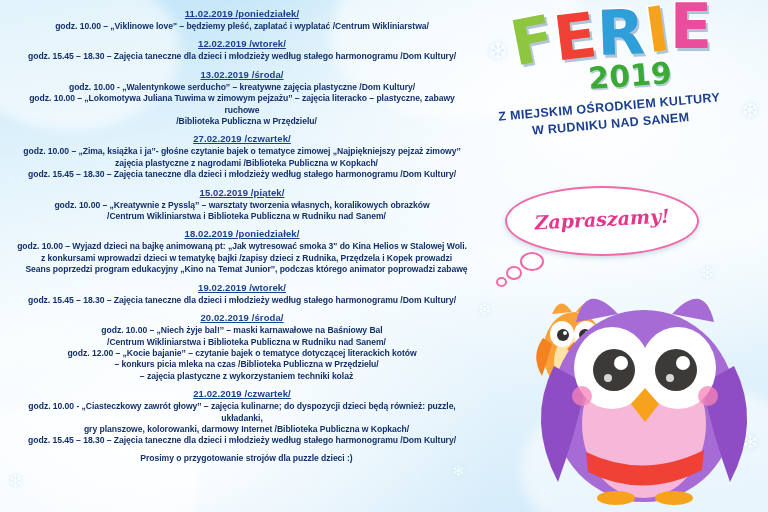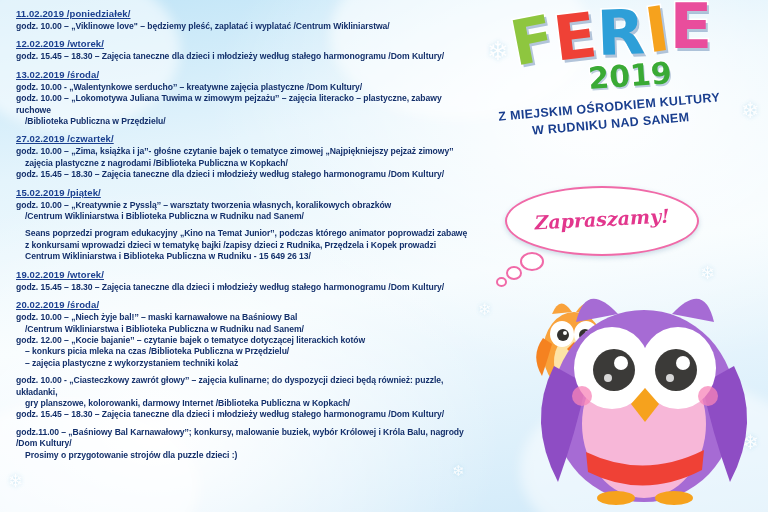--- a/index.html
+++ b/index.html
@@ -39,21 +39,21 @@
     pointer-events: none;
     user-select: none;
   }
   
   #schedule {
     position: absolute;
     left: 16px;
     top: 8px;
     width: 452px;
   }
-  .entry { margin-bottom: 6px; }
+  .entry { margin-bottom: 6px; text-align: center; }
   .date {
     font-size: 9.5px;
     font-weight: bold;
     color: #1a3f8f;
     text-decoration: underline;
     letter-spacing: 0.1px;
     margin-bottom: 2px;
   }
   .line {
     font-size: 8.6px;
@@ -210,43 +210,44 @@
         <div class="line">godz. 10.00 – „Zima, książka i jaˮ- głośne czytanie bajek o tematyce zimowej „Najpiękniejszy pejzaż zimowyˮ</div>
         <div class="line sub">zajęcia plastyczne z nagrodami /Biblioteka Publiczna w Kopkach/</div>
         <div class="line">godz. 15.45 – 18.30 – Zajęcia taneczne dla dzieci i młodzieży według stałego harmonogramu /Dom Kultury/</div>
       </div>
       <div class="entry">
         <div class="date">15.02.2019 /piątek/</div>
         <div class="line">godz. 10.00 – „Kreatywnie z Pyssląˮ – warsztaty tworzenia własnych, koralikowych obrazków</div>
         <div class="line sub">/Centrum Wikliniarstwa i Biblioteka Publiczna w Rudniku nad Sanem/</div>
       </div>
       <div class="entry">
+        <div class="date">18.02.2019 /poniedziałek/</div>
+        <div class="line">godz. 10.00 – Wyjazd dzieci na bajkę animowaną pt: „Jak wytresować smoka 3" do Kina Helios w Stalowej Woli.</div>
+        <div class="line sub">z konkursami wprowadzi dzieci w tematykę bajki /zapisy dzieci z Rudnika, Przędzela i Kopek prowadzi</div>
         <div class="line sub">Seans poprzedzi program edukacyjny „Kino na Temat Juniorˮ, podczas którego animator poprowadzi zabawę</div>
-        <div class="line sub">z konkursami wprowadzi dzieci w tematykę bajki /zapisy dzieci z Rudnika, Przędzela i Kopek prowadzi</div>
-        <div class="line sub">Centrum Wikliniarstwa  i Biblioteka Publiczna w Rudniku - 15 649 26 13/</div>
       </div>
       <div class="entry">
         <div class="date">19.02.2019 /wtorek/</div>
         <div class="line">godz. 15.45 – 18.30 – Zajęcia taneczne dla dzieci i młodzieży według stałego harmonogramu /Dom Kultury/</div>
       </div>
       <div class="entry">
         <div class="date">20.02.2019 /środa/</div>
         <div class="line">godz. 10.00 – „Niech żyje bal!ˮ – maski karnawałowe na Baśniowy Bal</div>
         <div class="line sub">/Centrum Wikliniarstwa i Biblioteka Publiczna w Rudniku nad Sanem/</div>
         <div class="line">godz. 12.00 – „Kocie bajanieˮ – czytanie bajek o tematyce dotyczącej literackich kotów</div>
         <div class="line sub">– konkurs picia mleka na czas /Biblioteka Publiczna w Przędzielu/</div>
         <div class="line sub">– zajęcia plastyczne z wykorzystaniem techniki kolaż</div>
       </div>
       <div class="entry">
+        <div class="date">21.02.2019 /czwartek/</div>
         <div class="line">godz. 10.00 - „Ciasteczkowy zawrót głowyˮ – zajęcia kulinarne; do dyspozycji dzieci będą również: puzzle, układanki,</div>
         <div class="line sub">gry planszowe, kolorowanki, darmowy Internet /Biblioteka Publiczna w  Kopkach/</div>
         <div class="line">godz. 15.45 – 18.30 – Zajęcia taneczne dla dzieci i młodzieży według stałego harmonogramu /Dom Kultury/</div>
       </div>
       <div class="entry">
-        <div class="line">godz.11.00 – „Baśniowy Bal Karnawałowyˮ; konkursy, malowanie buziek, wybór Królowej i Króla Balu, nagrody /Dom Kultury/</div>
         <div class="line sub">Prosimy o przygotowanie strojów dla puzzle dzieci :)</div>
       </div>
     </div>
 
   <div class="owl" id="owl-small">
     <svg width="92" height="120" viewBox="0 0 92 120">
       <ellipse cx="46" cy="74" rx="31" ry="40" fill="#f9a23b"></ellipse>
       <ellipse cx="46" cy="84" rx="20" ry="28" fill="#fde3a7"></ellipse>
       <path d="M15 60 Q2 78 14 98 Q20 80 24 66 Z" fill="#f58220"></path>
       <path d="M77 60 Q90 78 78 98 Q72 80 68 66 Z" fill="#f58220"></path>

